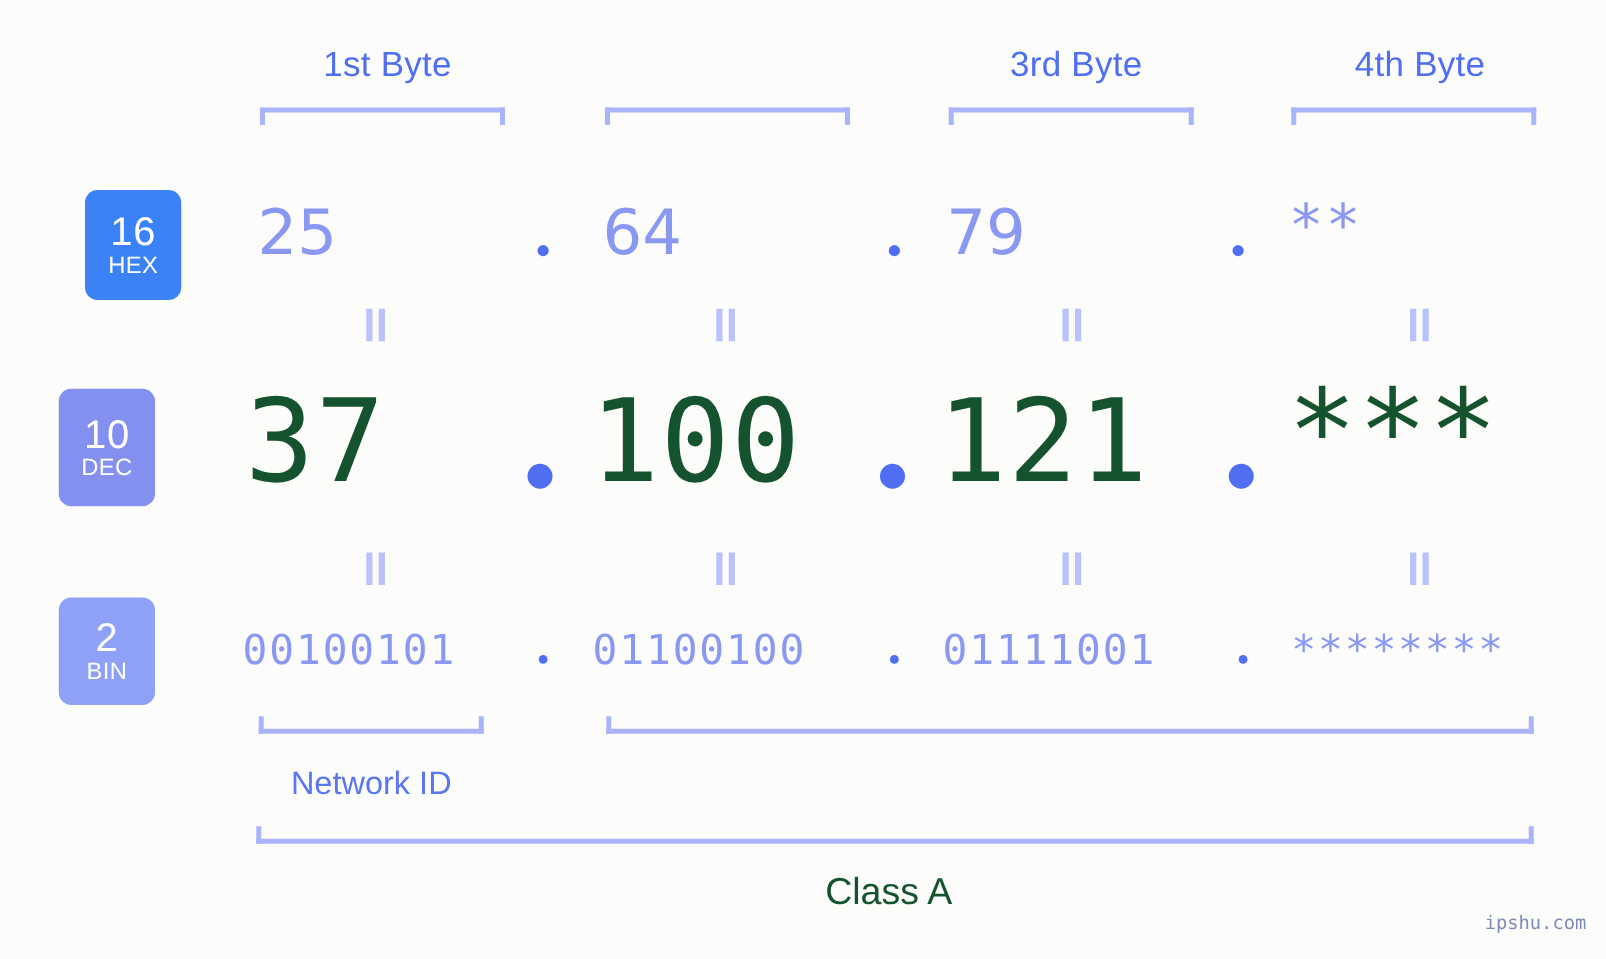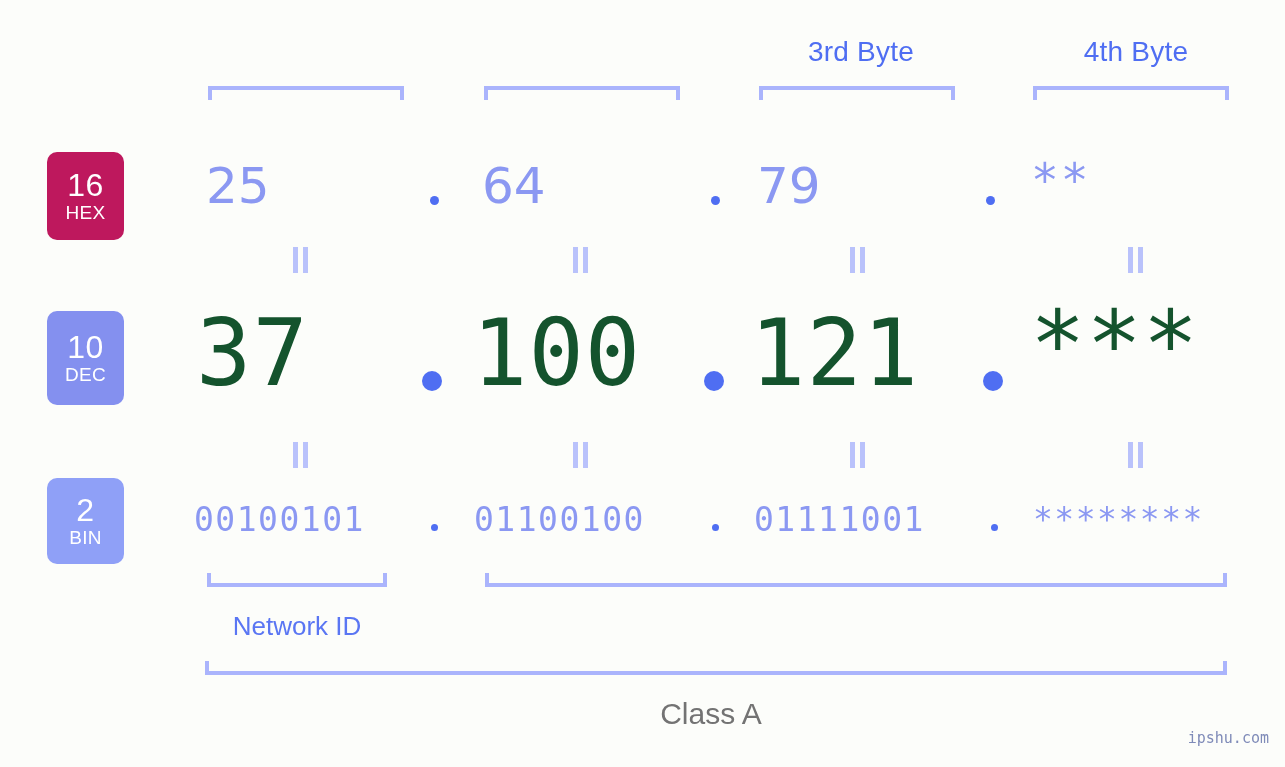--- a/index.html
+++ b/index.html
@@ -72,21 +72,21 @@
     line-height: 34px;
     font-weight: 400;
     letter-spacing: 0.5px;
   }
   .badge .sys {
     font-size: 19px;
     line-height: 22px;
     font-weight: 400;
     letter-spacing: 0.3px;
   }
-  .badge-hex { top: 152px; height: 88px; background: #be185d; }
+  .badge-hex { top: 152px; height: 88px; background: #3b82f6; margin-left: 21px; }
   .badge-dec { top: 311px; height: 94px; background: #8490ef; }
   .badge-bin { top: 478px; height: 86px; background: #8fa0f7; }
 
   
   .cell {
     position: absolute;
     text-align: left;
     white-space: nowrap;
   }
 
@@ -154,40 +154,41 @@
     text-align: center;
     font-size: 26px;
     color: #5a76f3;
     font-family: "Liberation Sans", sans-serif;
     white-space: nowrap;
   }
   .class-label {
     position: absolute;
     text-align: center;
     font-size: 30px;
-    color: #737373;
+    color: #14532d;
     font-family: "Liberation Sans", sans-serif;
     white-space: nowrap;
   }
 
   .watermark {
     position: absolute;
     right: 16px;
     bottom: 20px;
     font-family: "DejaVu Sans Mono", monospace;
     font-size: 15px;
     color: #7f8bb8;
     letter-spacing: 0px;
   }
 </style>
 </head>
 <body>
 
 <div class="canvas">
 
+  <div class="byte-label" style="left:180px; width:260px;">1st Byte</div>
   <div class="byte-label" style="left:731px; width:260px;">3rd Byte</div>
   <div class="byte-label" style="left:1006px; width:260px;">4th Byte</div>
 
   <div class="bracket-top" style="left:208px; width:196px; top:86px;"></div>
   <div class="bracket-top" style="left:484px; width:196px; top:86px;"></div>
   <div class="bracket-top" style="left:759px; width:196px; top:86px;"></div>
   <div class="bracket-top" style="left:1033px; width:196px; top:86px;"></div>
 
   <div class="badge badge-hex">
     <div class="num">16</div>

